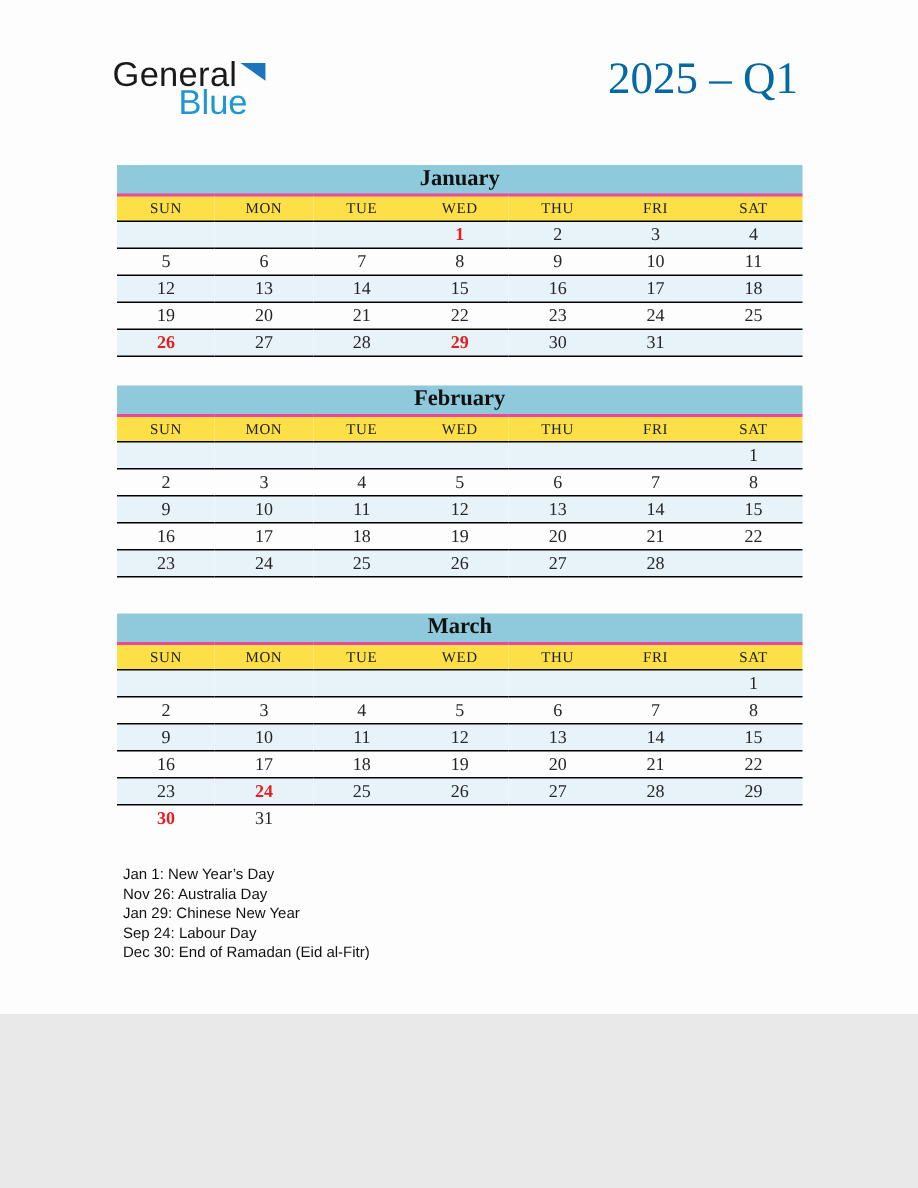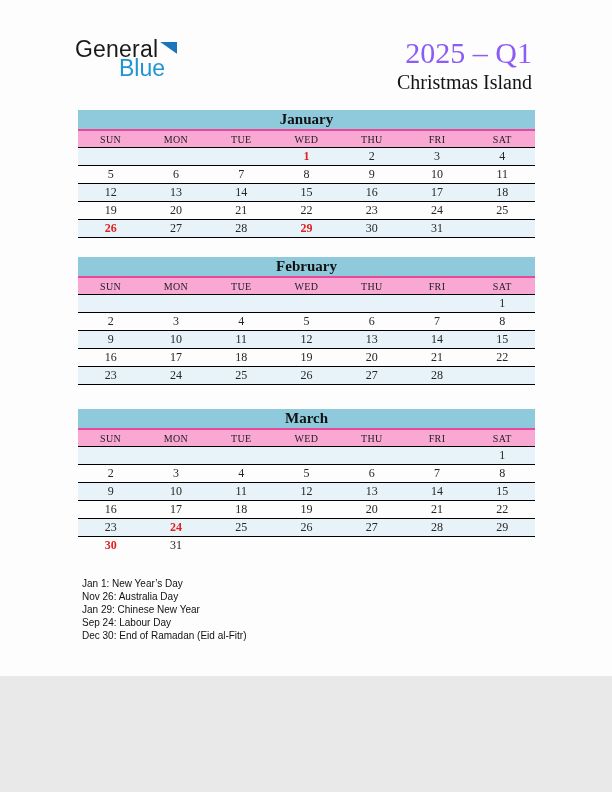--- a/index.html
+++ b/index.html
@@ -35,42 +35,42 @@
     clip-path:polygon(0 0,100% 0,100% 100%);
   }
   .logo-blue{
     font-family:Liberation Sans, sans-serif;
     font-size:23px;color:var(--logo-blue-text);
     margin-left:44px;margin-top:-4px;
   }
 
   
   .titles{position:absolute;right:80px;top:36px;text-align:right;}
-  .quarter-title{font-size:30px;line-height:34px;color:#8b5cf6;}
+  .quarter-title{font-size:30px;line-height:34px;color:#0369a1;}
   .location-subtitle{font-size:20px;line-height:25px;color:#141414;}
 
   
   .months{position:absolute;left:78px;top:110px;width:457px;}
   table.month-table{
     width:457px;border-collapse:collapse;table-layout:fixed;
     margin-bottom:19px;
   }
   table.month-table:nth-child(2){margin-bottom:24px;}
   th.month-title{
     background:var(--month-header-bg);
     border-bottom:2px solid #ec4899;
     height:19px;
     font-size:15px;font-weight:bold;color:#101010;
     text-align:center;padding:0;
   }
   tr.weekday-row{border-bottom:1.5px solid #000;}
   th.weekday{
     height:16px;padding:0;
     font-size:10px;font-weight:normal;letter-spacing:0.4px;
-    color:#1c1c1c;text-align:center;background:#f9a8d4;
+    color:#1c1c1c;text-align:center;background:#fde047;
   }
   tbody tr{border-bottom:1.5px solid #000;}
   tbody tr:nth-child(odd){background:var(--alt-row-bg);}
   tbody tr:nth-child(n+6){border-bottom:none;background:#fdfdfd;}
   tbody td{
     height:17px;padding:0;
     font-size:12px;text-align:center;color:#262626;
   }
   tbody td.holiday{color:var(--holiday-red);font-weight:bold;}
 
@@ -91,21 +91,20 @@
   <div class="logo">
     <div class="logo-row1">
       <span class="logo-general">General</span>
       <span class="logo-triangle"></span>
     </div>
     <div class="logo-blue">Blue</div>
   </div>
 
   <div class="titles">
     <div class="quarter-title">2025 – Q1</div>
-    <div class="location-subtitle">Christmas Island</div>
   </div>
 
   <div class="months" id="months">
       <table class="month-table">
         <thead>
           <tr>
             <th colspan="7" class="month-title">January</th>
           </tr>
           <tr class="weekday-row">
             <th class="weekday">SUN</th>

